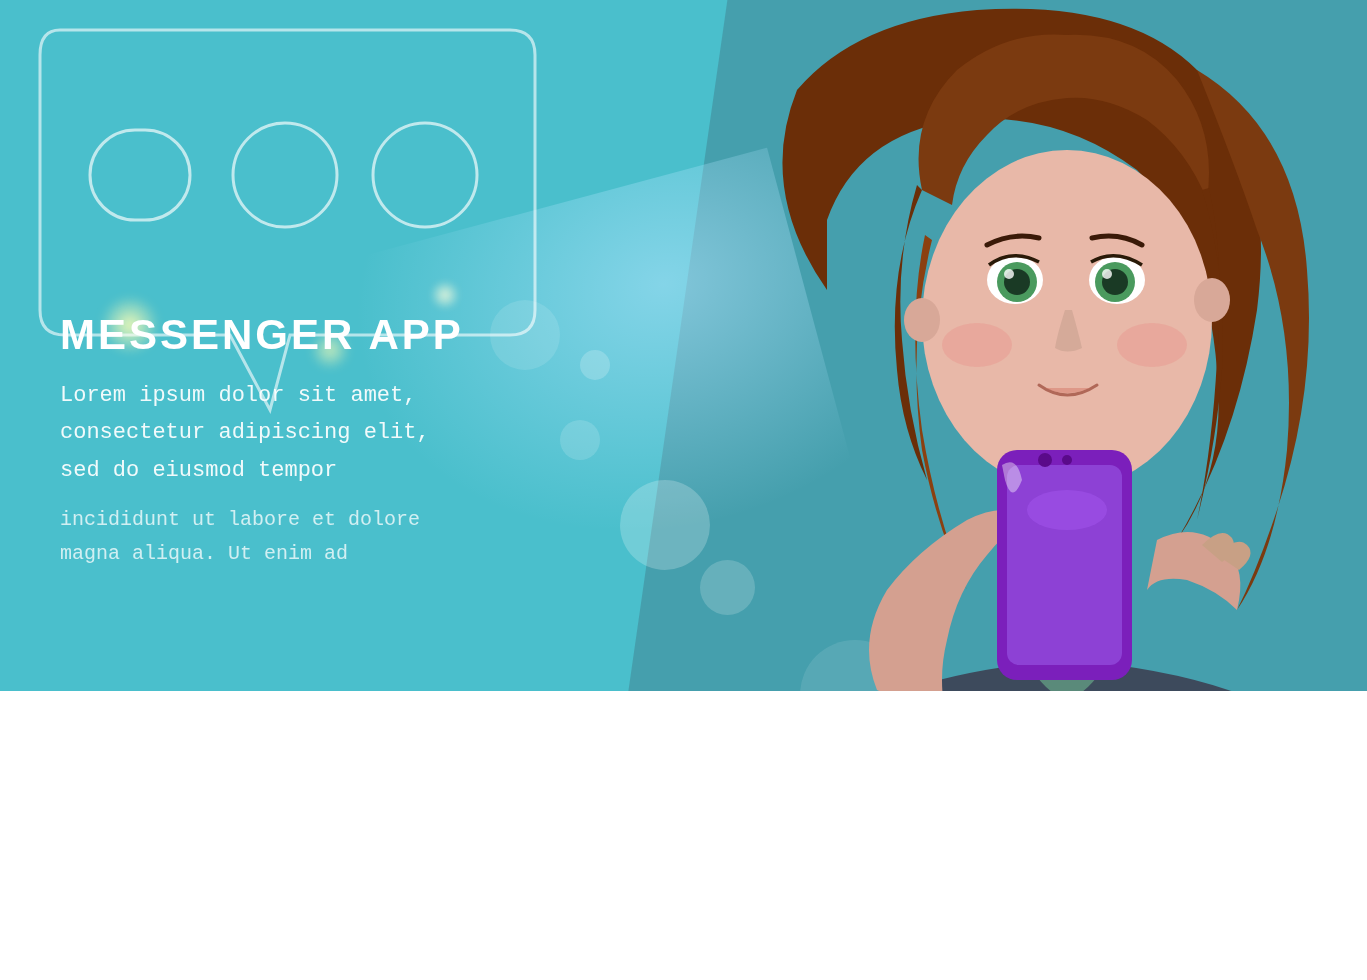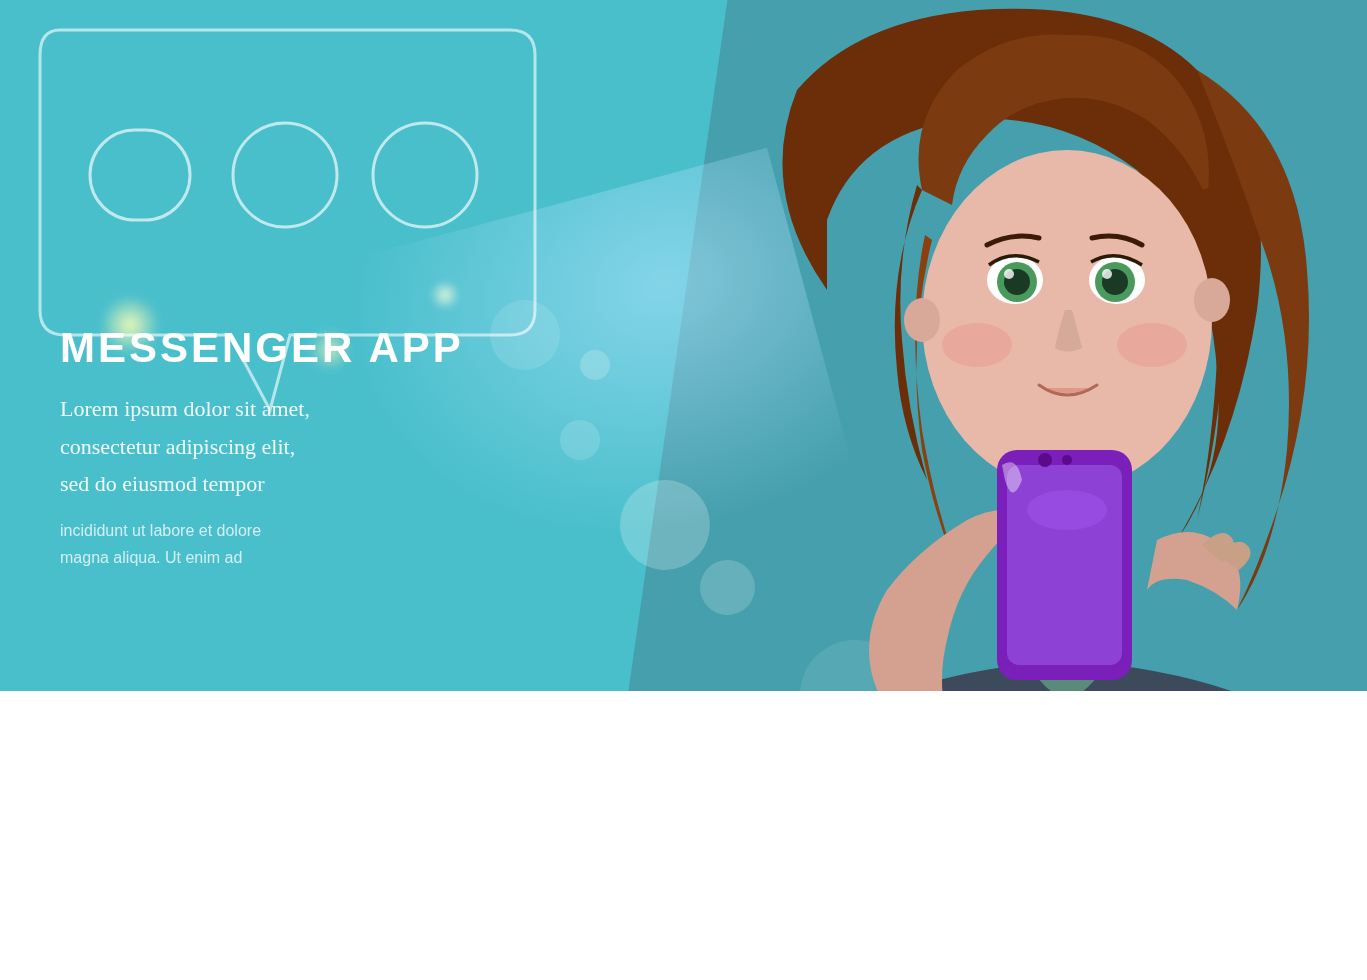--- a/index.html
+++ b/index.html
@@ -85,25 +85,25 @@
     .lorem-main {
       font-size: 22px;
       color: rgba(255,255,255,0.92);
       line-height: 1.7;
       margin-bottom: 14px;
       text-align: justify;
       font-family: Georgia, serif;
     }
 
     .lorem-secondary {
-      font-size: 16px;
+      font-size: 20px;
       color: rgba(255,255,255,0.75);
       line-height: 1.7;
       text-align: justify;
-      font-family: Liberation Sans, sans-serif;
+      font-family: Liberation Mono, monospace;
     }
 
     
     .character {
       position: absolute;
       right: -30px;
       top: -10px;
       width: 820px;
       height: 990px;
     }
@@ -249,20 +249,20 @@
 
       <circle cx="468" cy="470" r="7" fill="#5a0a8a"></circle>
       <circle cx="490" cy="470" r="5" fill="#5a0a8a"></circle>
 
       <ellipse cx="490" cy="520" rx="40" ry="20" fill="rgba(180,100,255,0.3)"></ellipse>
     </svg>
   </div>
 
   <div class="text-section">
     <div class="app-title">MESSENGER APP</div>
-    <div class="lorem-main" style="white-space: pre-line;">Lorem ipsum dolor sit amet,
+    <div class="lorem-main" style="white-space: pre-line; font-family: Liberation Mono, monospace;">Lorem ipsum dolor sit amet,
 consectetur  adipiscing  elit,
 sed  do  eiusmod  tempor</div>
     <div class="lorem-secondary" style="white-space: pre-line;">incididunt ut labore et dolore
 magna  aliqua.  Ut  enim  ad</div>
   </div>
 
 </div>
 
 </body></html>

